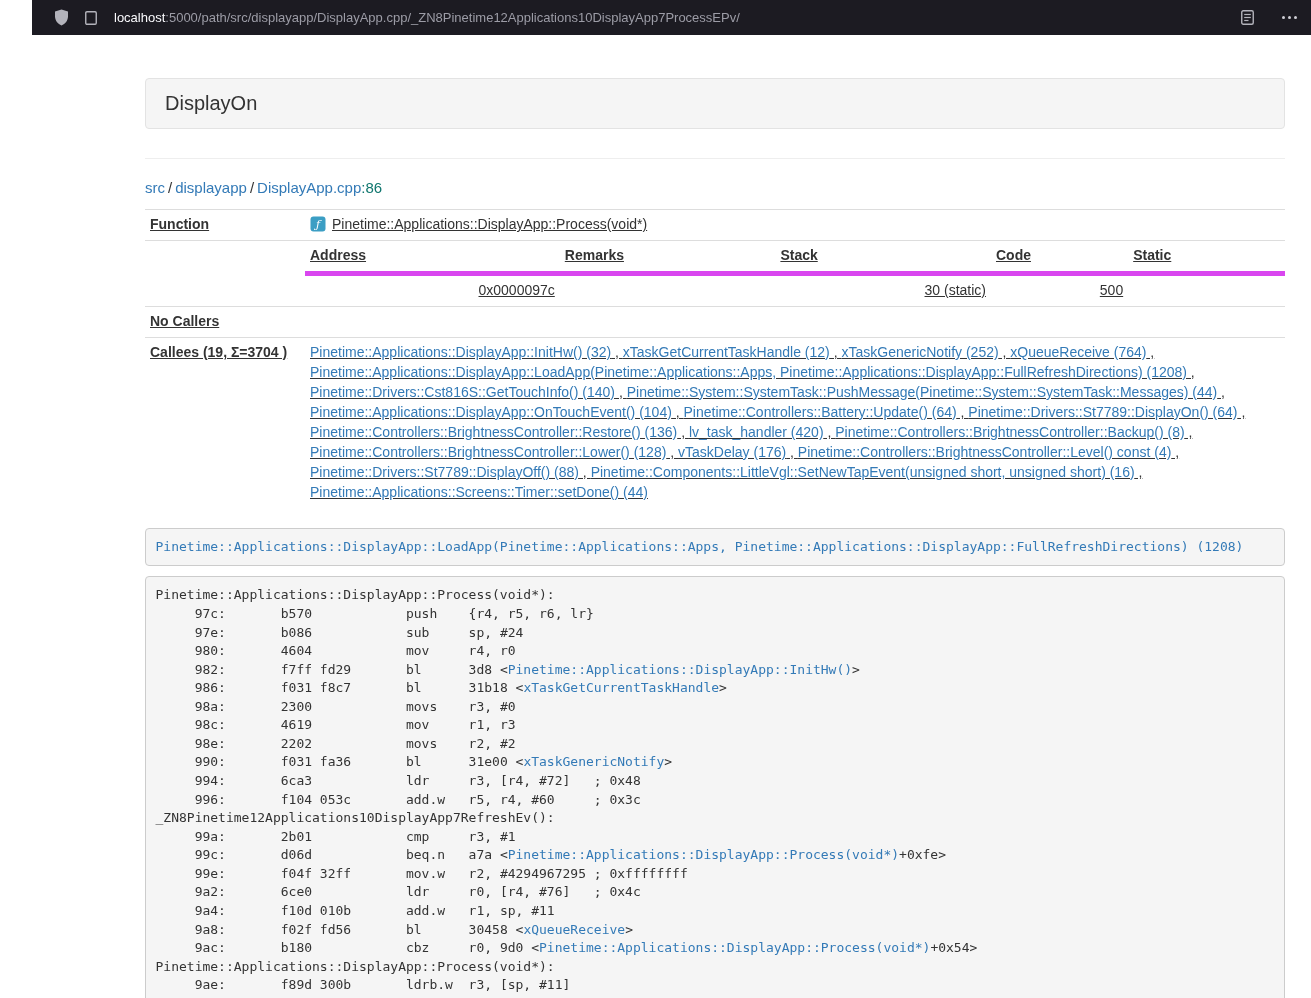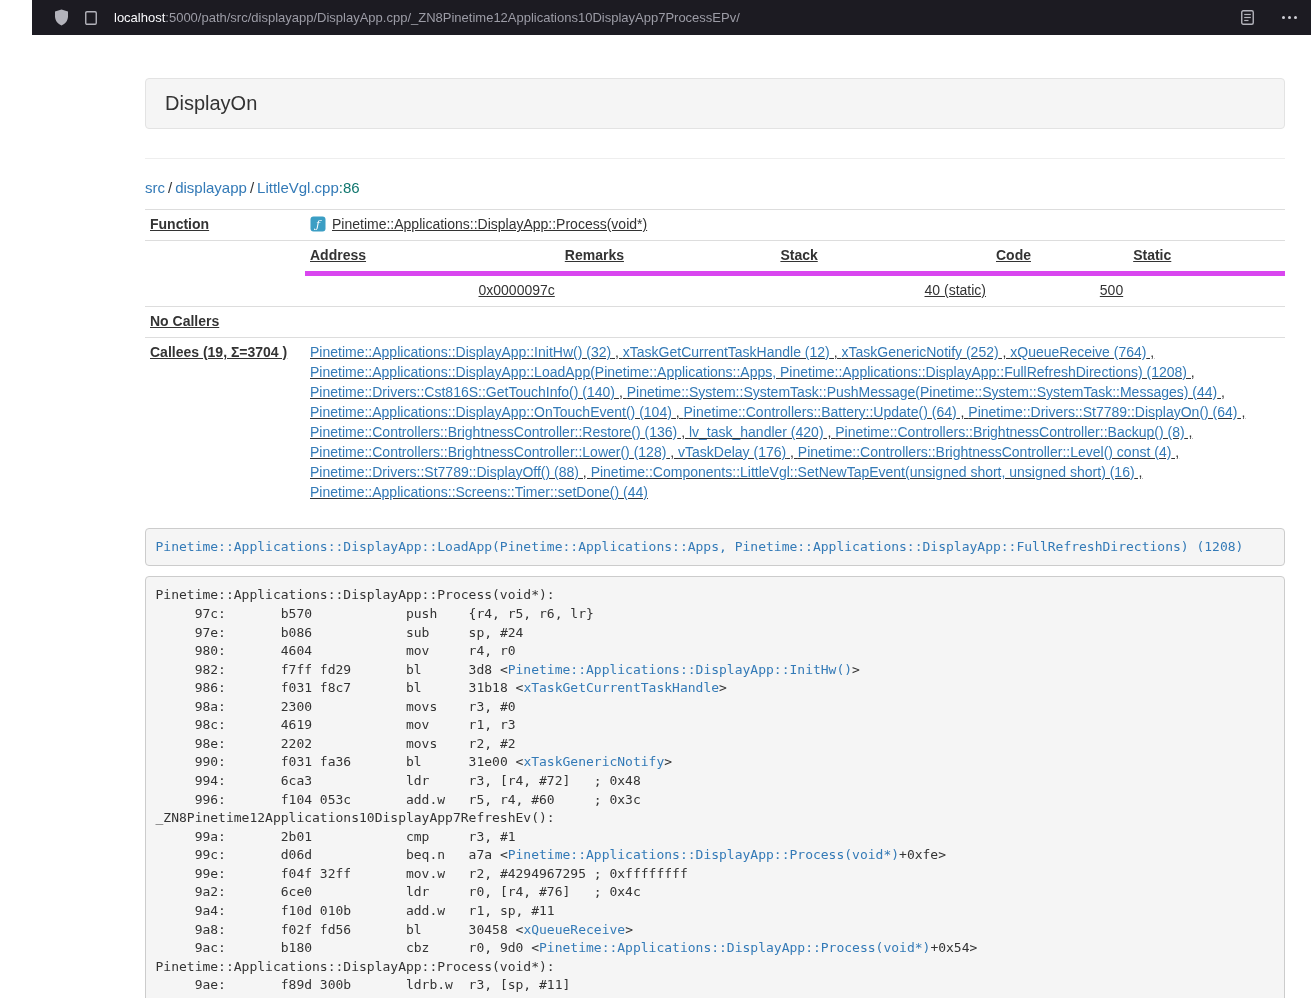--- a/index.html
+++ b/index.html
@@ -85,21 +85,21 @@
 </div>
 
 <div class="main">
 
   <div class="title-box">
     <span class="title-text">DisplayOn</span>
   </div>
 
   <hr class="sep">
 
-  <div class="crumbs"><a href="#">src</a><span class="c-sep">/</span><a href="#">displayapp</a><span class="c-sep">/</span><a href="#">LittleVgl.cpp</a><span class="c-suffix">:86</span></div>
+  <div class="crumbs"><a href="#">src</a><span class="c-sep">/</span><a href="#">displayapp</a><span class="c-sep">/</span><a href="#">DisplayApp.cpp</a><span class="c-suffix">:86</span></div>
 
   <table class="fn">
     <tbody>
       <tr>
         <th>Function</th>
         <td class="fn-name-cell"><span class="fn-icon"><svg width="16" height="16" viewBox="0 0 16 16">
                 <rect x="0.5" y="0.5" width="15" height="15" rx="3" fill="#3b9ec4"></rect>
                 <text x="8" y="12.2" text-anchor="middle" font-size="11" font-style="italic" fill="#fff" font-family="DejaVu Serif, serif">ƒ</text>
               </svg></span><span>Pinetime::Applications::DisplayApp::Process(void*)</span></td>
       </tr>
@@ -118,21 +118,21 @@
               <tr>
                 <th>Address</th>
                 <th>Remarks</th>
                 <th>Stack</th>
                 <th>Code</th>
                 <th>Static</th>
               </tr>
               <tr>
                 <td>0x0000097c</td>
                 <td></td>
-                <td>40 (static)</td>
+                <td>30 (static)</td>
                 <td>500</td>
                 <td></td>
               </tr>
             </tbody>
           </table>
         </td>
       </tr>
       <tr>
         <th>No Callers</th>
         <td></td>

